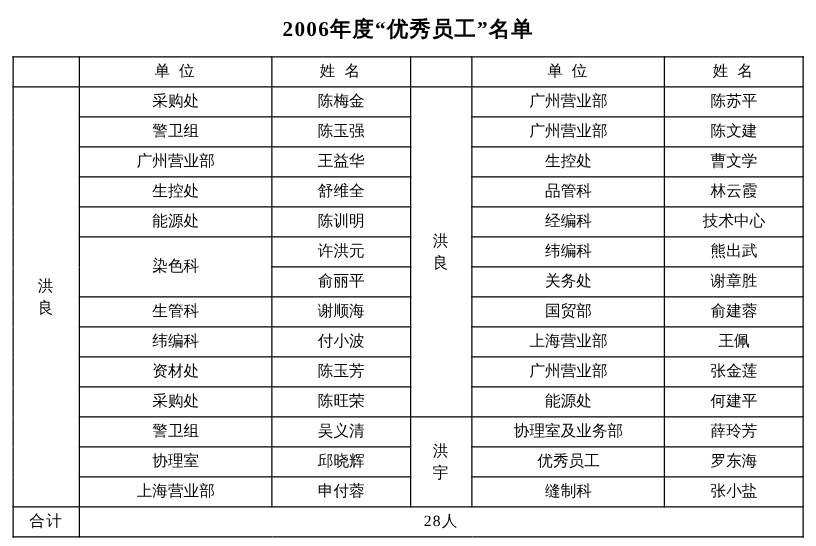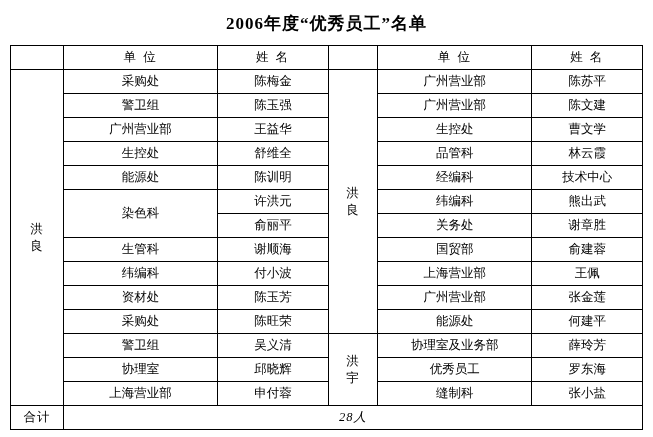--- a/index.html
+++ b/index.html
@@ -59,21 +59,20 @@
   }
   .group-cell .stack {
     display: block;
     line-height: 17px;
   }
   .total-label {
     letter-spacing: 1px;
   }
   .total-value {
     letter-spacing: 1px;
-    font-style: italic;
   }
   
   col.c-group { width: 46px; }
   col.c-unit  { width: 134px; }
   col.c-name  { width: 96px; }
   col.c-group2{ width: 43px; }
   col.c-unit2 { width: 134px; }
   col.c-name2 { width: 96px; }
 </style>
 </head>

